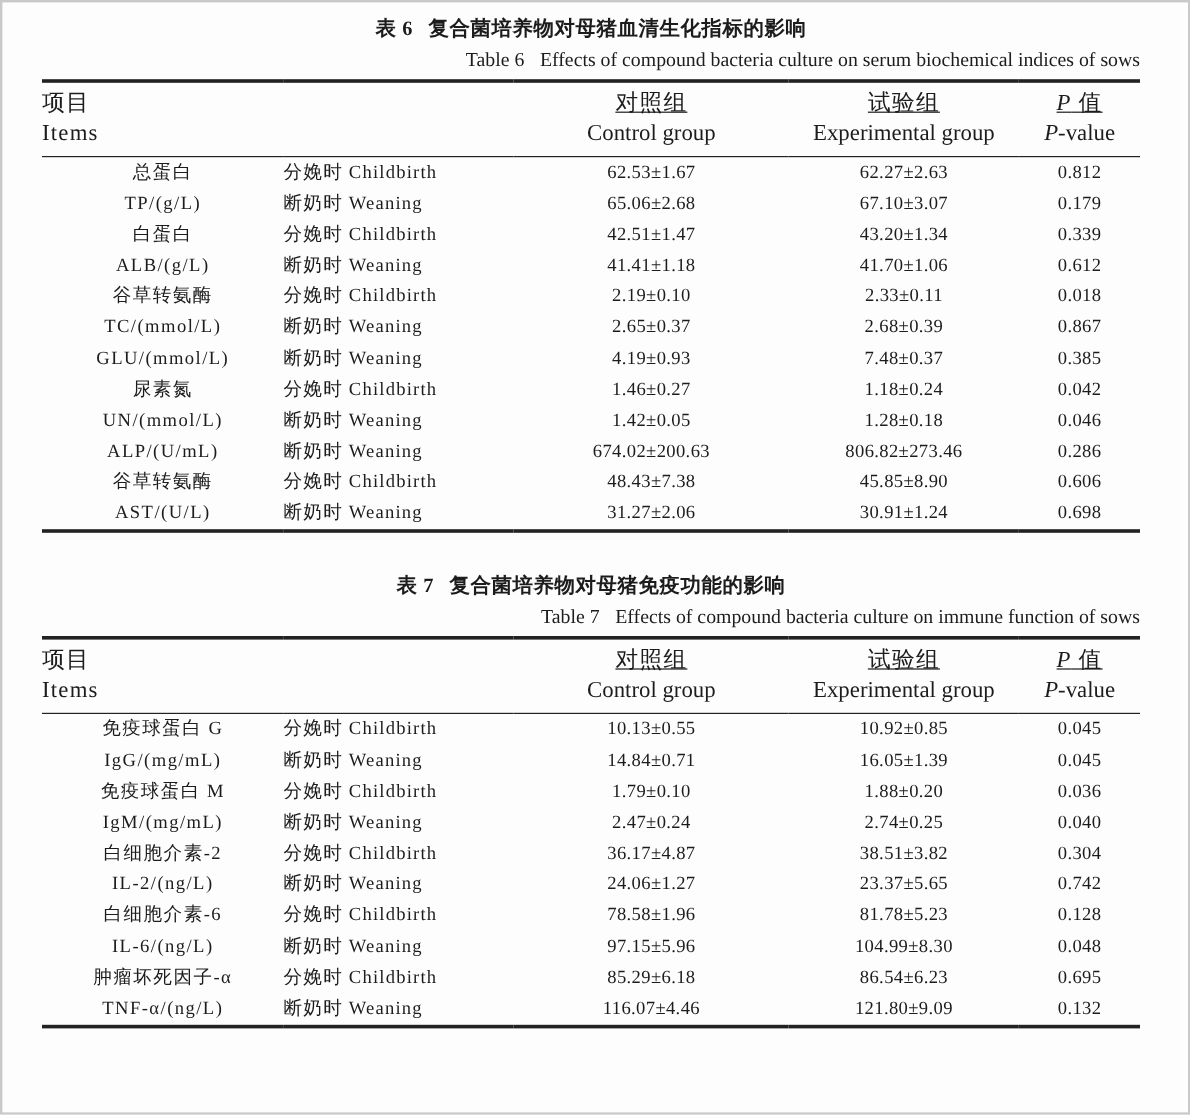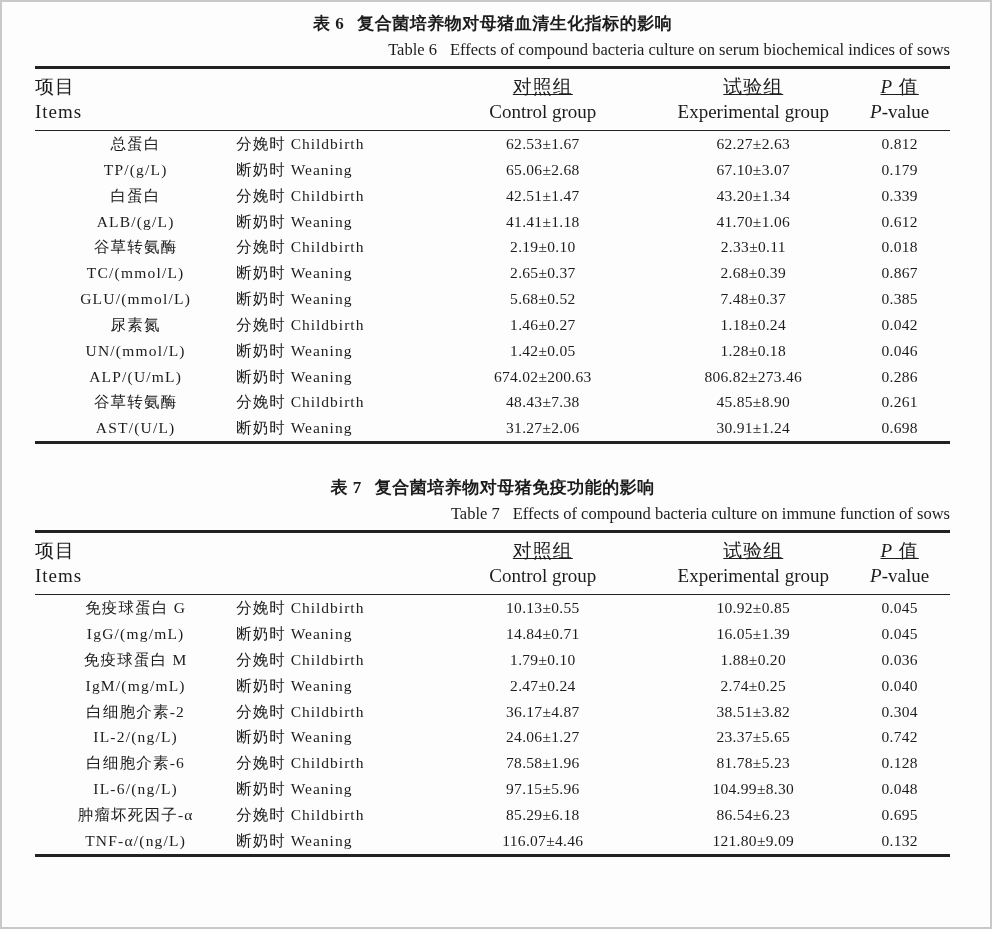--- a/index.html
+++ b/index.html
@@ -165,21 +165,21 @@
           <tr class="data-row">
     <td class="c-item">TC/(mmol/L)</td>
     <td class="c-time">断奶时 Weaning</td>
     <td class="c-val">2.65±0.37</td>
     <td class="c-val">2.68±0.39</td>
     <td class="c-p">0.867</td>
   </tr>
           <tr class="data-row">
     <td class="c-item">GLU/(mmol/L)</td>
     <td class="c-time">断奶时 Weaning</td>
-    <td class="c-val">5.68±0.52</td>
+    <td class="c-val">4.19±0.93</td>
     <td class="c-val">7.48±0.37</td>
     <td class="c-p">0.385</td>
   </tr>
           <tr class="data-row">
     <td class="c-item">尿素氮</td>
     <td class="c-time">分娩时 Childbirth</td>
     <td class="c-val">1.46±0.27</td>
     <td class="c-val">1.18±0.24</td>
     <td class="c-p">0.042</td>
   </tr>
@@ -195,21 +195,21 @@
     <td class="c-time">断奶时 Weaning</td>
     <td class="c-val">674.02±200.63</td>
     <td class="c-val">806.82±273.46</td>
     <td class="c-p">0.286</td>
   </tr>
           <tr class="data-row">
     <td class="c-item">谷草转氨酶</td>
     <td class="c-time">分娩时 Childbirth</td>
     <td class="c-val">48.43±7.38</td>
     <td class="c-val">45.85±8.90</td>
-    <td class="c-p">0.261</td>
+    <td class="c-p">0.606</td>
   </tr>
           <tr class="data-row">
     <td class="c-item">AST/(U/L)</td>
     <td class="c-time">断奶时 Weaning</td>
     <td class="c-val">31.27±2.06</td>
     <td class="c-val">30.91±1.24</td>
     <td class="c-p">0.698</td>
   </tr>
         </tbody>
     </table>

